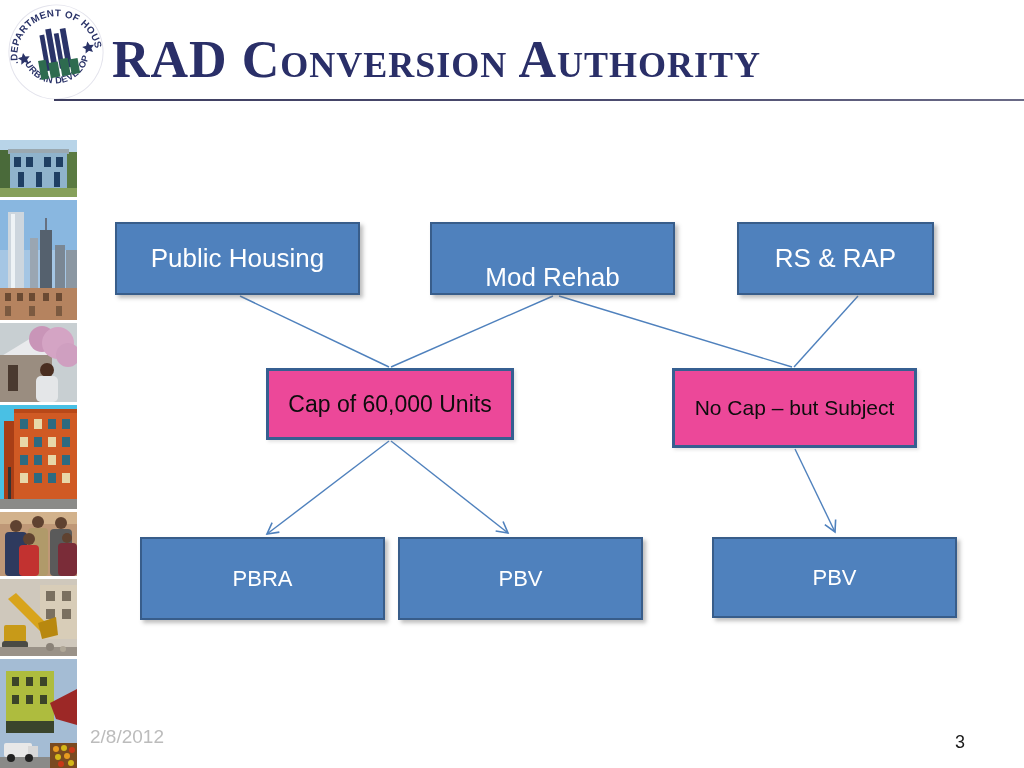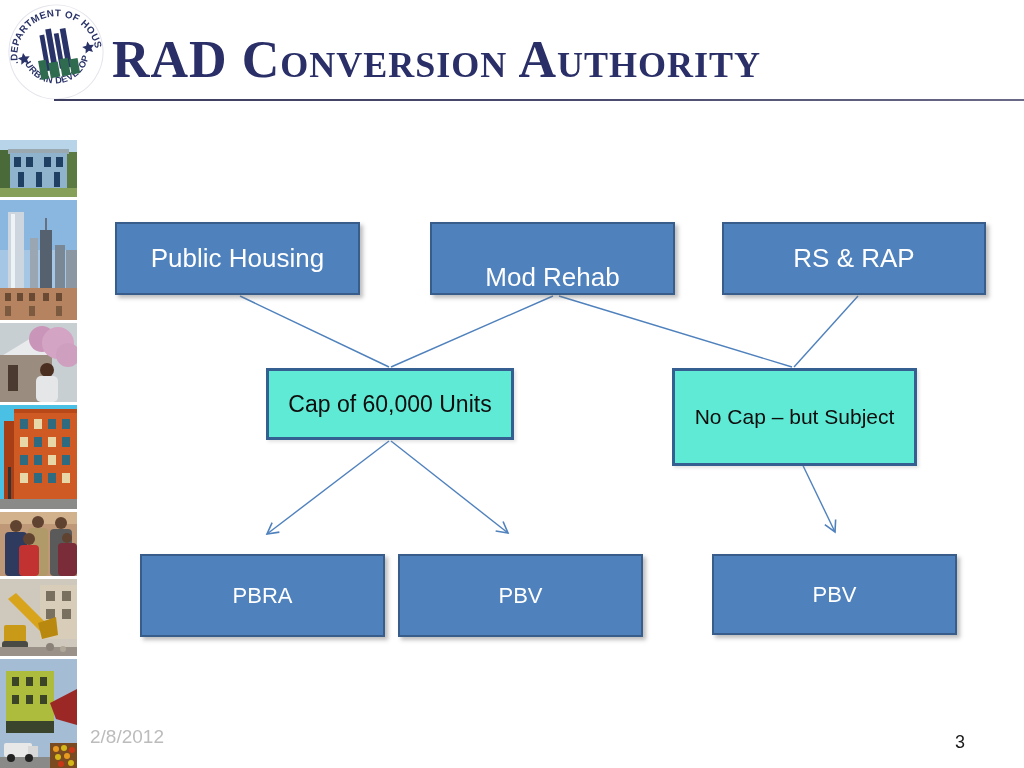--- a/index.html
+++ b/index.html
@@ -16,25 +16,25 @@
 
   
   .photo-strip{position:absolute;left:0;top:140px;width:77px;}
   .photo{display:block;margin-bottom:3px;}
 
   
   .node{position:absolute;display:flex;align-items:center;justify-content:center;
         text-align:center;box-sizing:border-box;line-height:1.25;}
   .node-blue{background:#4f81bd;border:2px solid #385d8a;color:#ffffff;
         box-shadow:3px 3px 4px rgba(110,110,110,0.45);}
-  .node-white{background:#5eead4;border:3px solid #365f91;color:#0d0d0d;
+  .node-white{background:#ec4899;border:3px solid #365f91;color:#0d0d0d;
         box-shadow:2px 2px 3px rgba(150,150,150,0.25);}
   .fs-big{font-size:26px;}
   .fs-mid{font-size:23px;}
-  .fs-small{font-size:22px;margin-top:17px;}
+  .fs-small{font-size:22px;}
 
   .connectors{position:absolute;left:0;top:0;width:1024px;height:768px;pointer-events:none;}
 
   
   .footer-date{position:absolute;left:90px;top:726px;font-size:19px;color:#bcbcbc;}
   .footer-page{position:absolute;left:948px;top:732px;width:24px;text-align:center;
                font-size:18px;color:#1a1a1a;}
 </style>
 </head>
 <body>
@@ -228,29 +228,29 @@
   </svg>
 
   <div class="node node-blue fs-big" style="left:115px;top:222px;width:245px;height:73px;">
     <span>Public Housing</span>
   </div>
 
   <div class="node node-blue fs-big" style="left:430px;top:222px;width:245px;height:73px;align-items:flex-end;">
     <span>Mod Rehab</span>
   </div>
 
-  <div class="node node-blue fs-big" style="left:722px;top:222px;width:264px;height:73px;">
+  <div class="node node-blue fs-big" style="left:737px;top:222px;width:197px;height:73px;">
     <span>RS &amp; RAP</span>
   </div>
 
   <div class="node node-white fs-mid" style="left:266px;top:368px;width:248px;height:72px;">
     <span>Cap of 60,000 Units</span>
   </div>
 
-  <div class="node node-white" style="left:672px;top:368px;width:245px;height:98px;font-size:21px;flex-direction:column;">
+  <div class="node node-white" style="left:672px;top:368px;width:245px;height:80px;font-size:21px;flex-direction:column;">
     <span>No Cap – but Subject</span>
   </div>
 
   <div class="node node-blue fs-small" style="left:140px;top:537px;width:245px;height:83px;">
     <span>PBRA</span>
   </div>
 
   <div class="node node-blue fs-small" style="left:398px;top:537px;width:245px;height:83px;">
     <span>PBV</span>
   </div>

